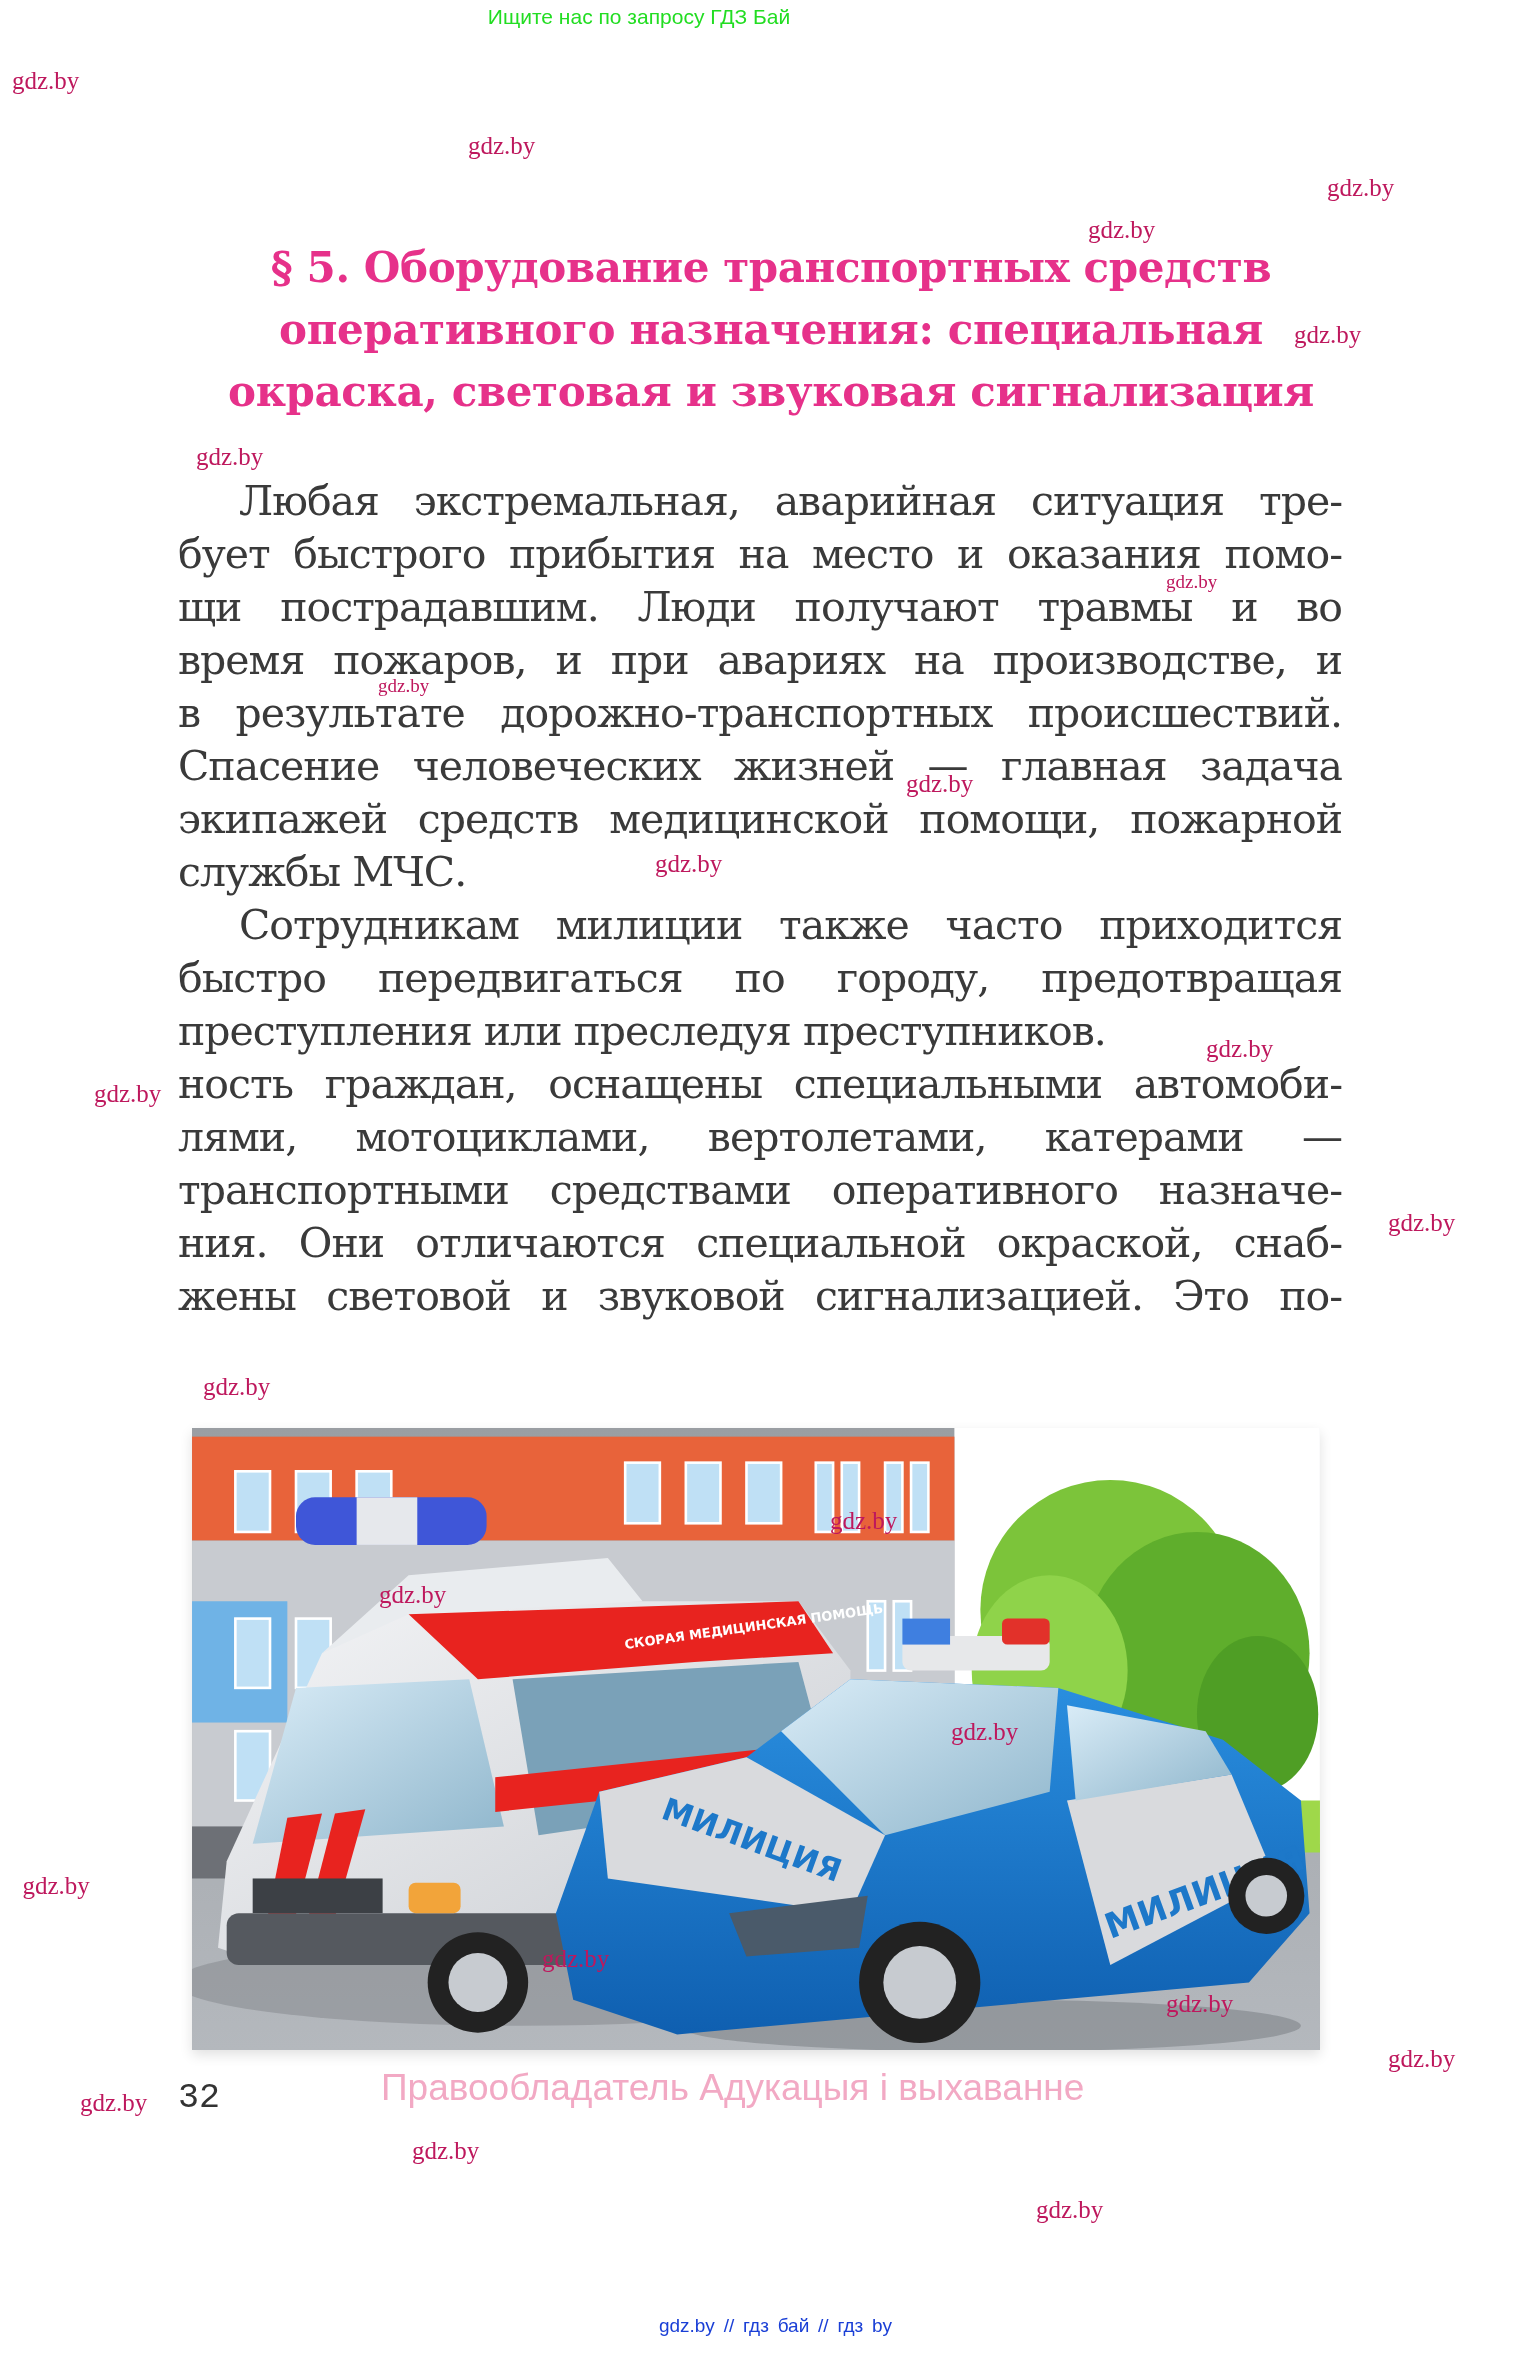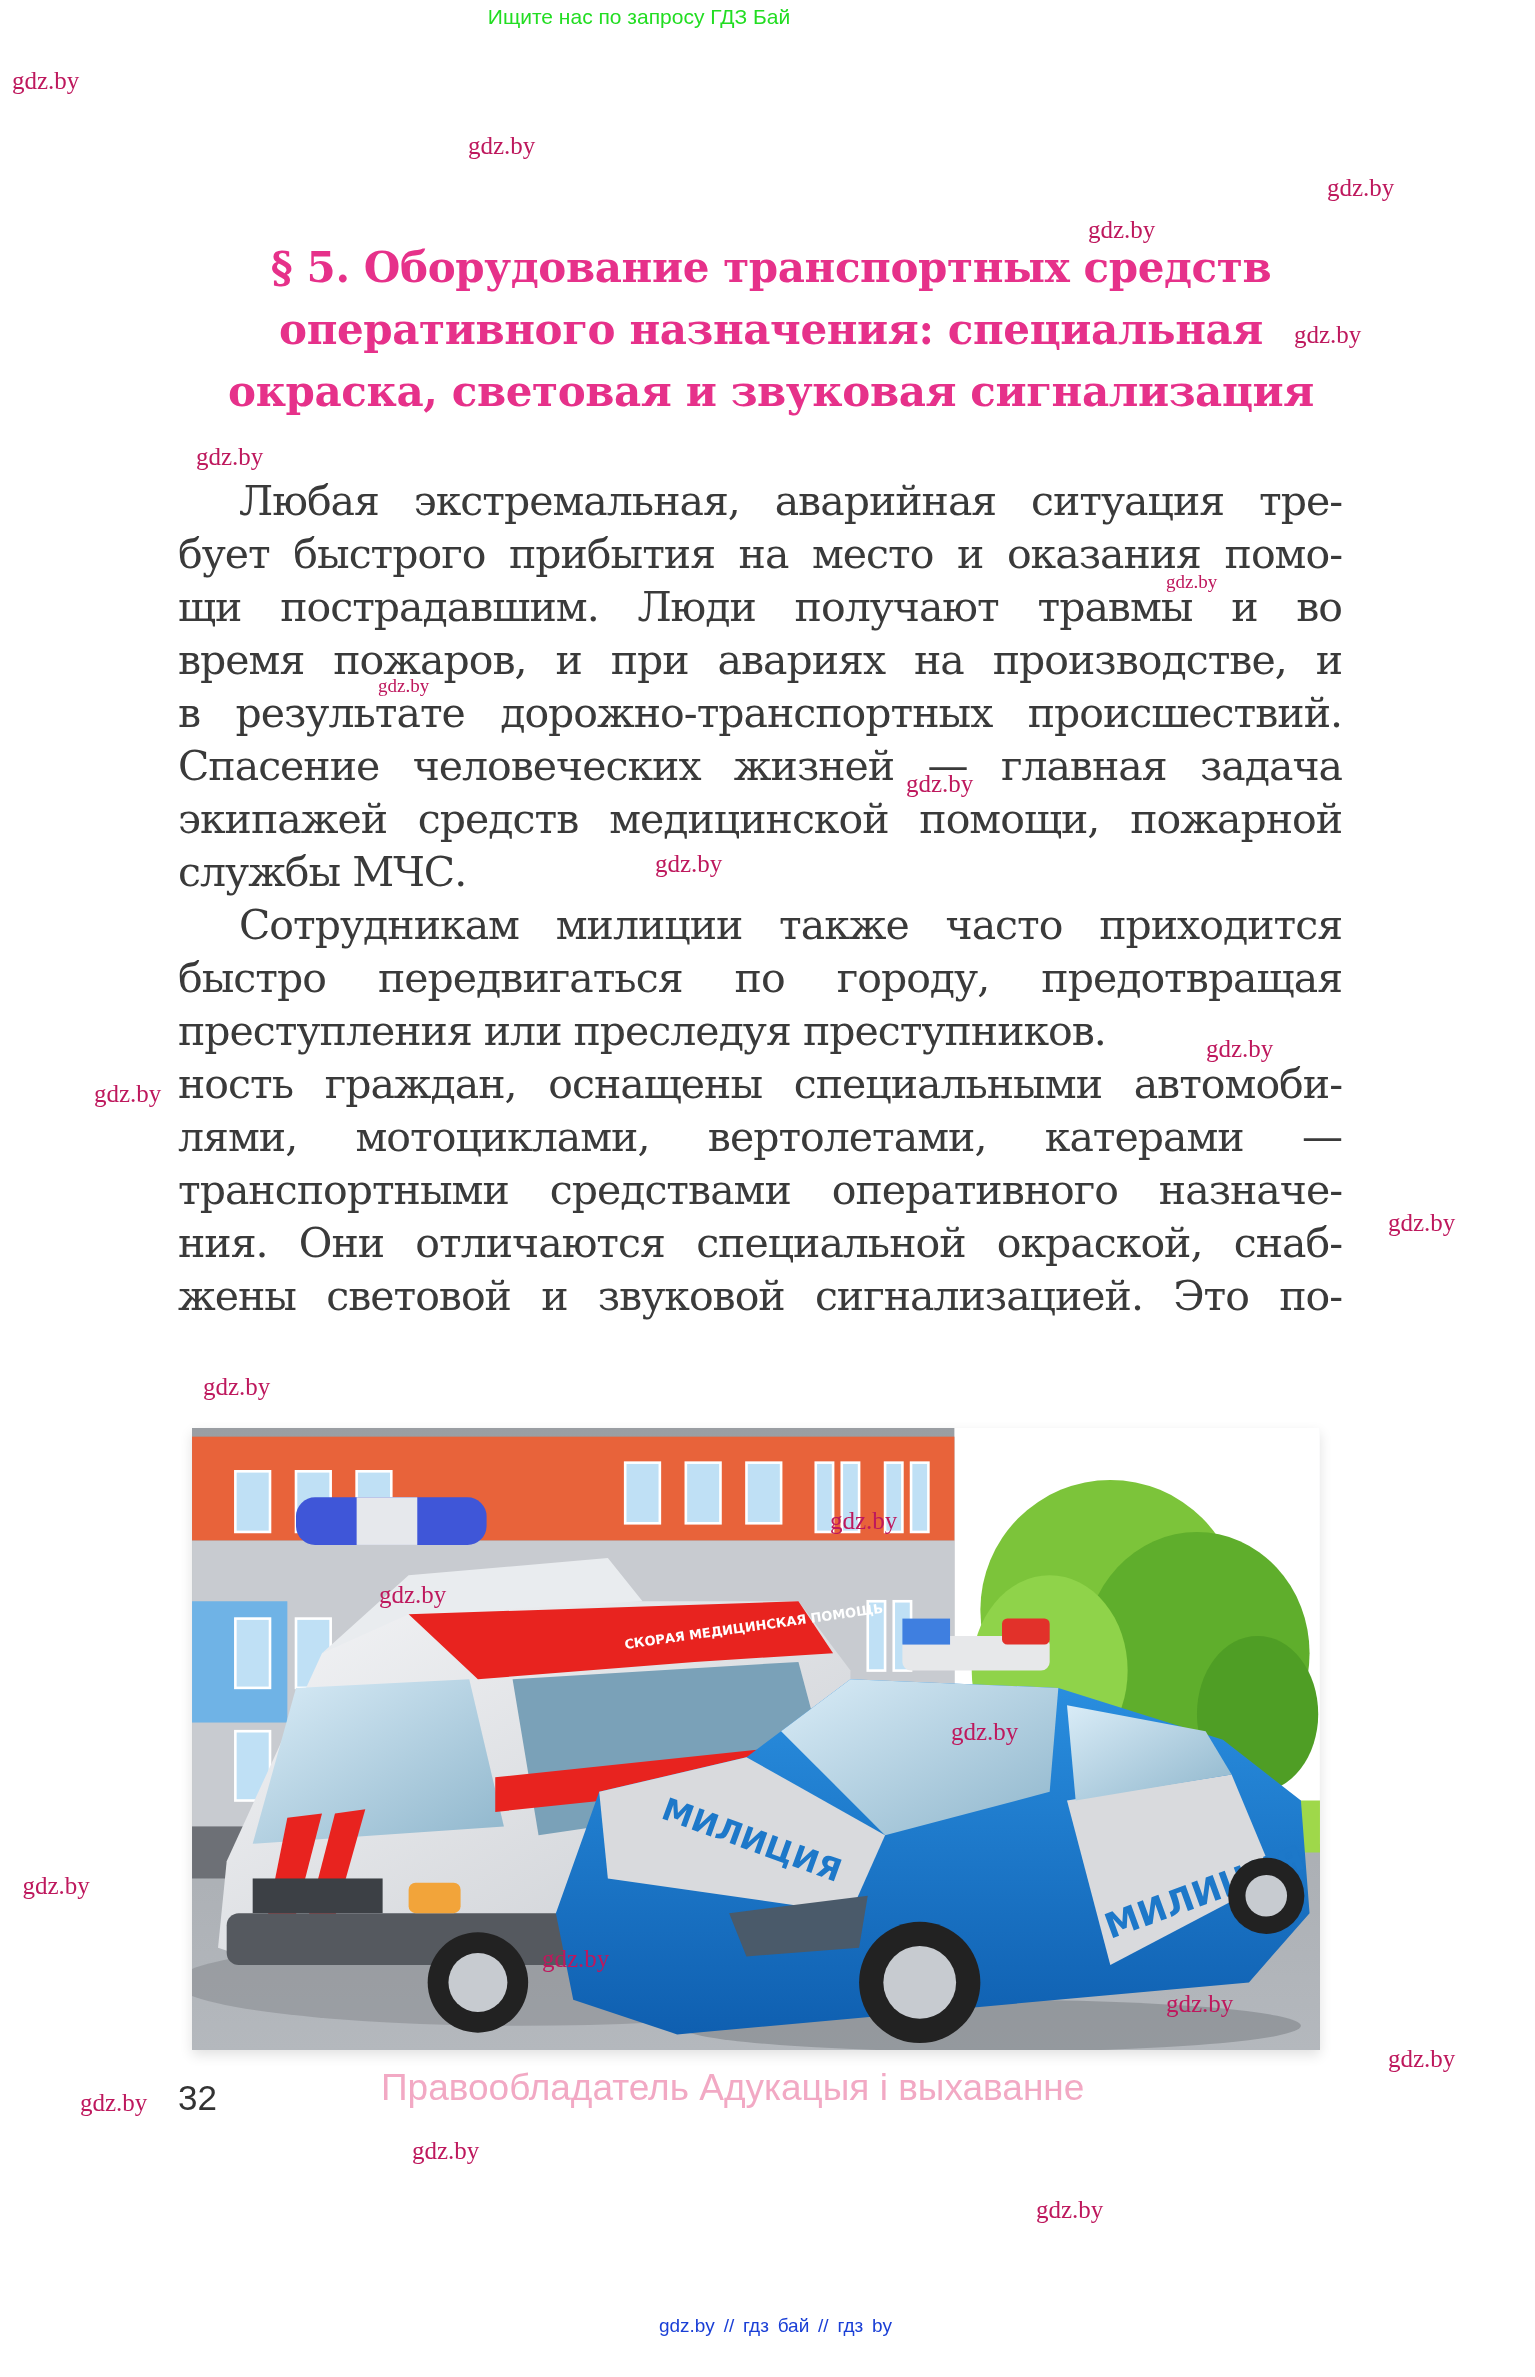--- a/index.html
+++ b/index.html
@@ -33,21 +33,21 @@
       text-align-last: justify; height: 53px; letter-spacing: -1px;
     }
     .body-text .line.last { text-align-last: left; }
     .body-text .indent { padding-left: 61px; }
     .illustration {
       left: 192px; top: 1428px; width: 1128px; height: 622px;
       background: #a9adb2; overflow: hidden;
       box-shadow: 0 5.2px 12px rgba(0,0,0,0.12);
     }
     .page-number {
-      left: 178px; top: 2078px; font-family: Liberation Sans, sans-serif;
+      left: 178px; top: 2078px; font-family: Liberation Mono, monospace;
       font-size: 35px; color: #333;
     }
     .copyright {
       left: 381px; top: 2067px; font-family: "Liberation Sans", sans-serif;
       font-size: 37px; color: #f2a9c4;
     }
     .footer {
       left: 0; width: 1535px; top: 2315px; text-align: center;
       font-family: "Liberation Sans", sans-serif; font-size: 19px; color: #1a3fd6;
       word-spacing: 3.5px;

